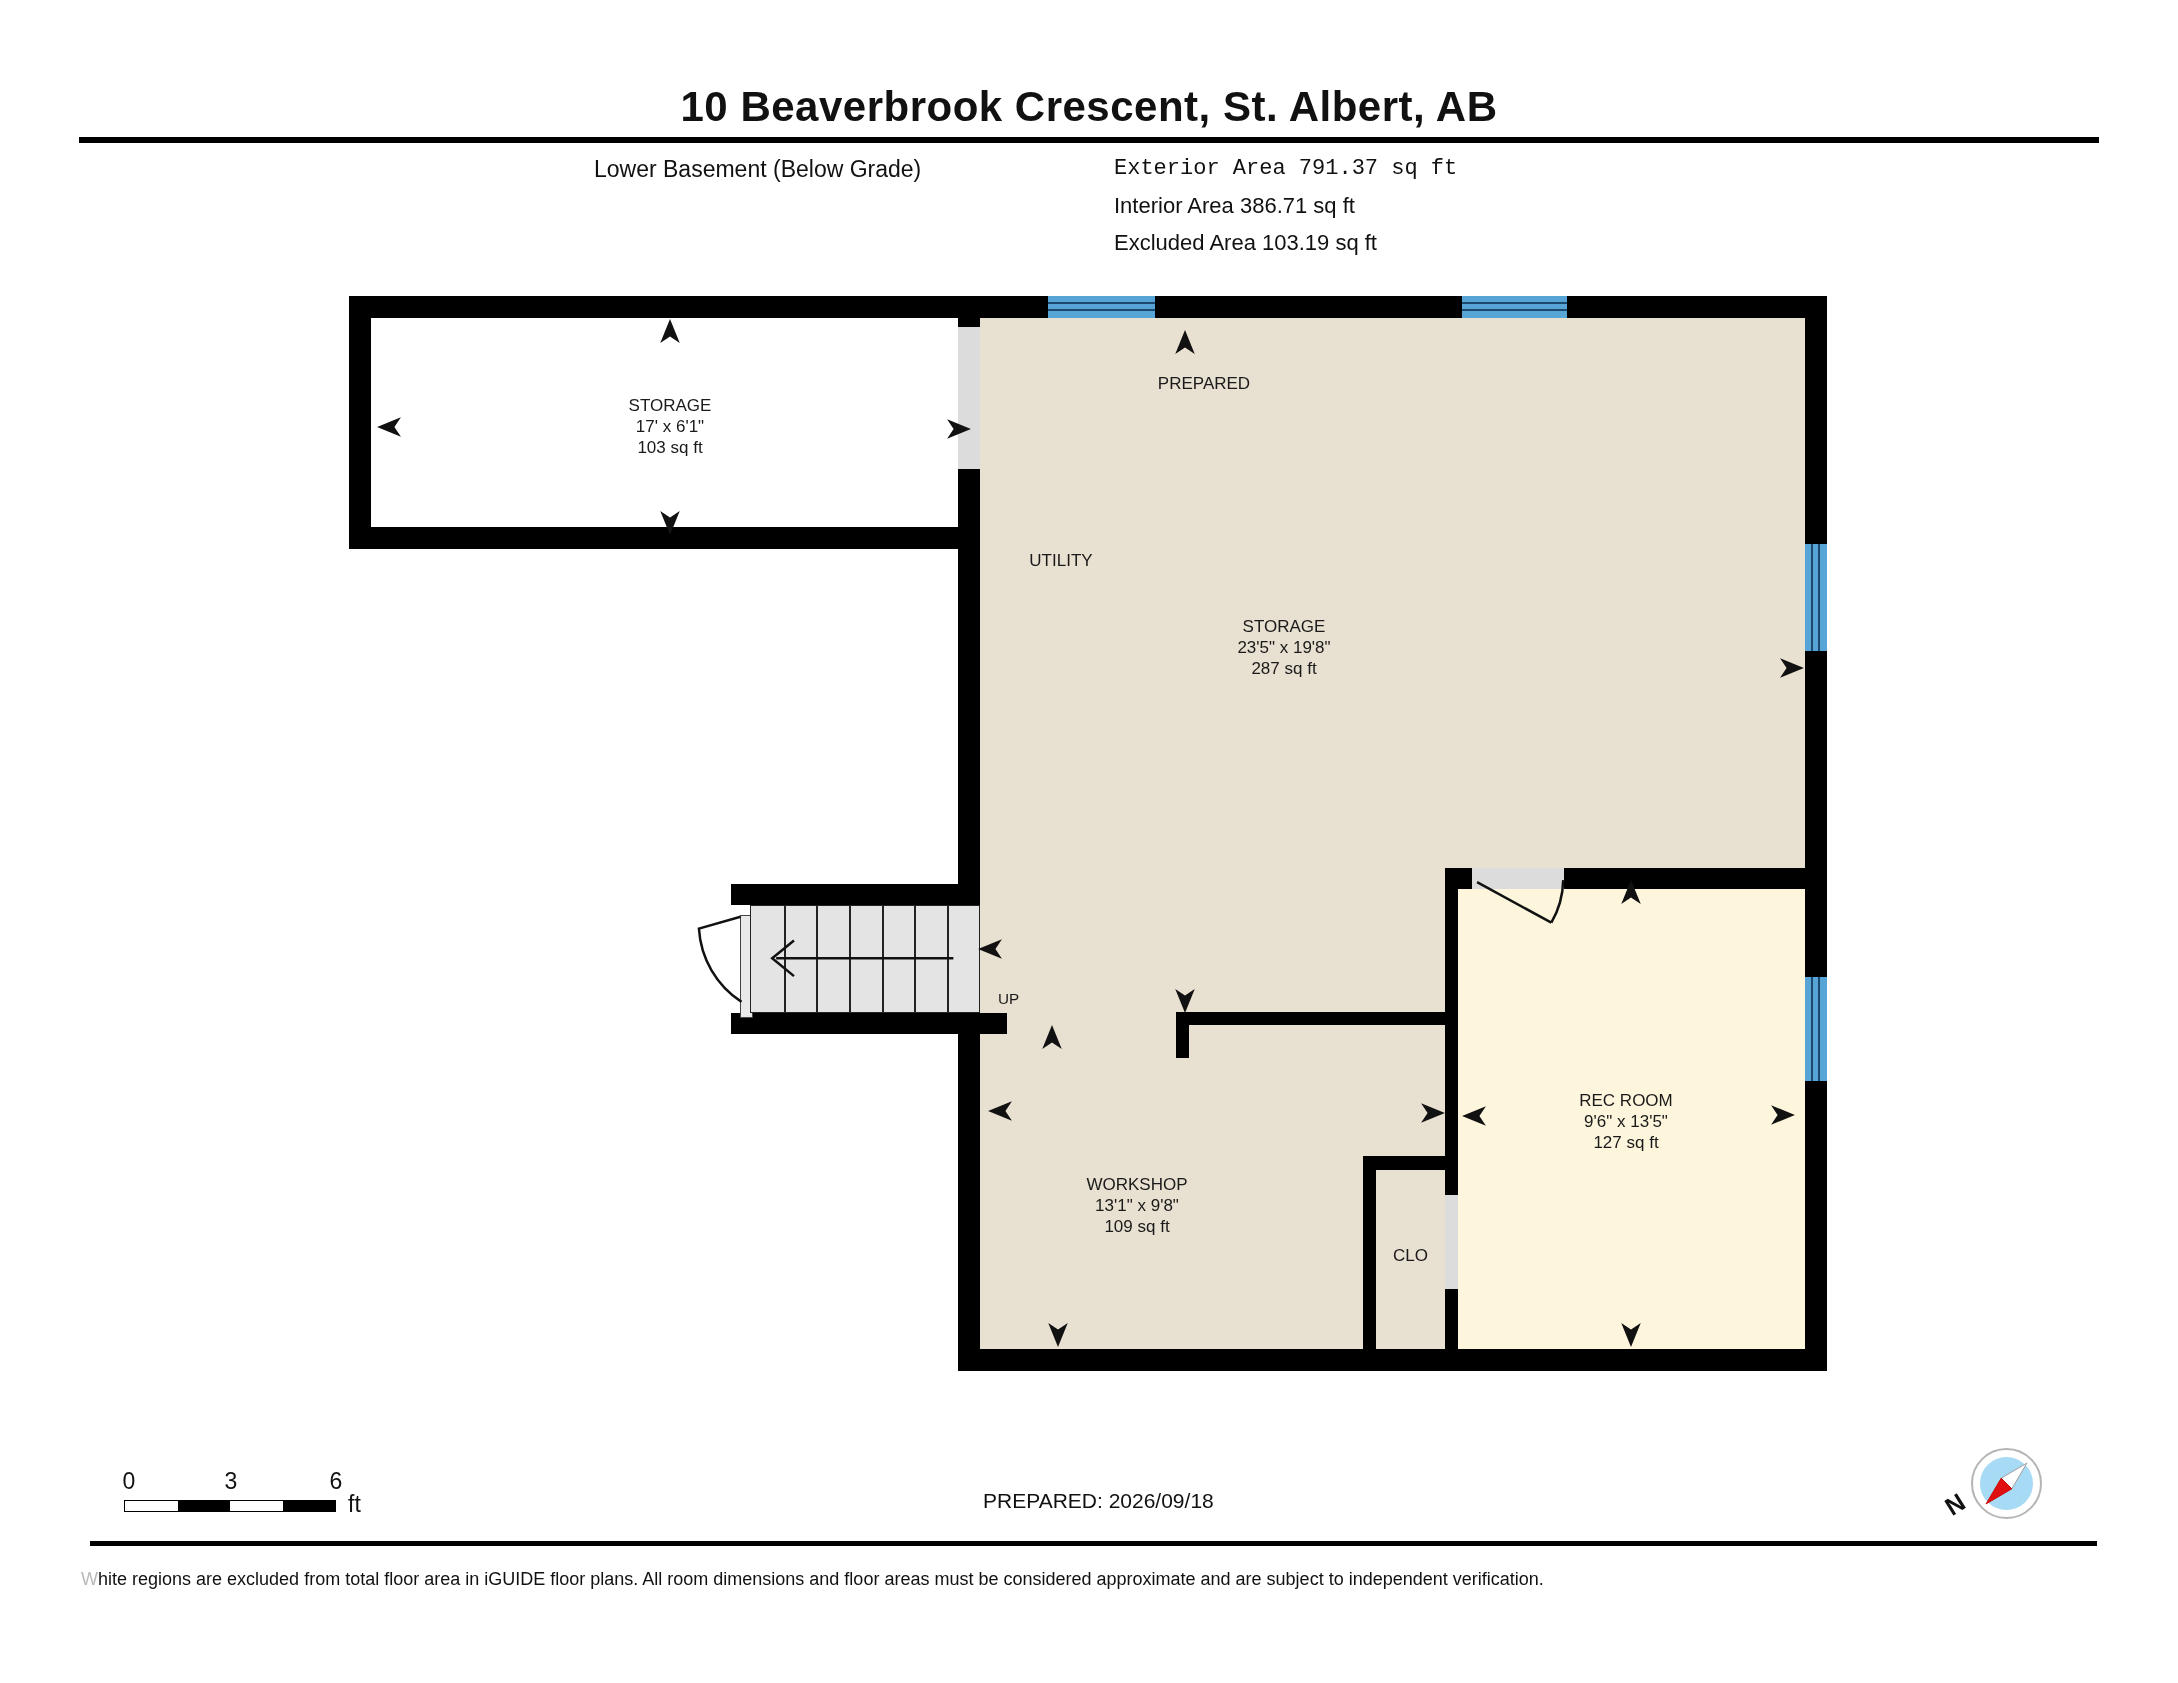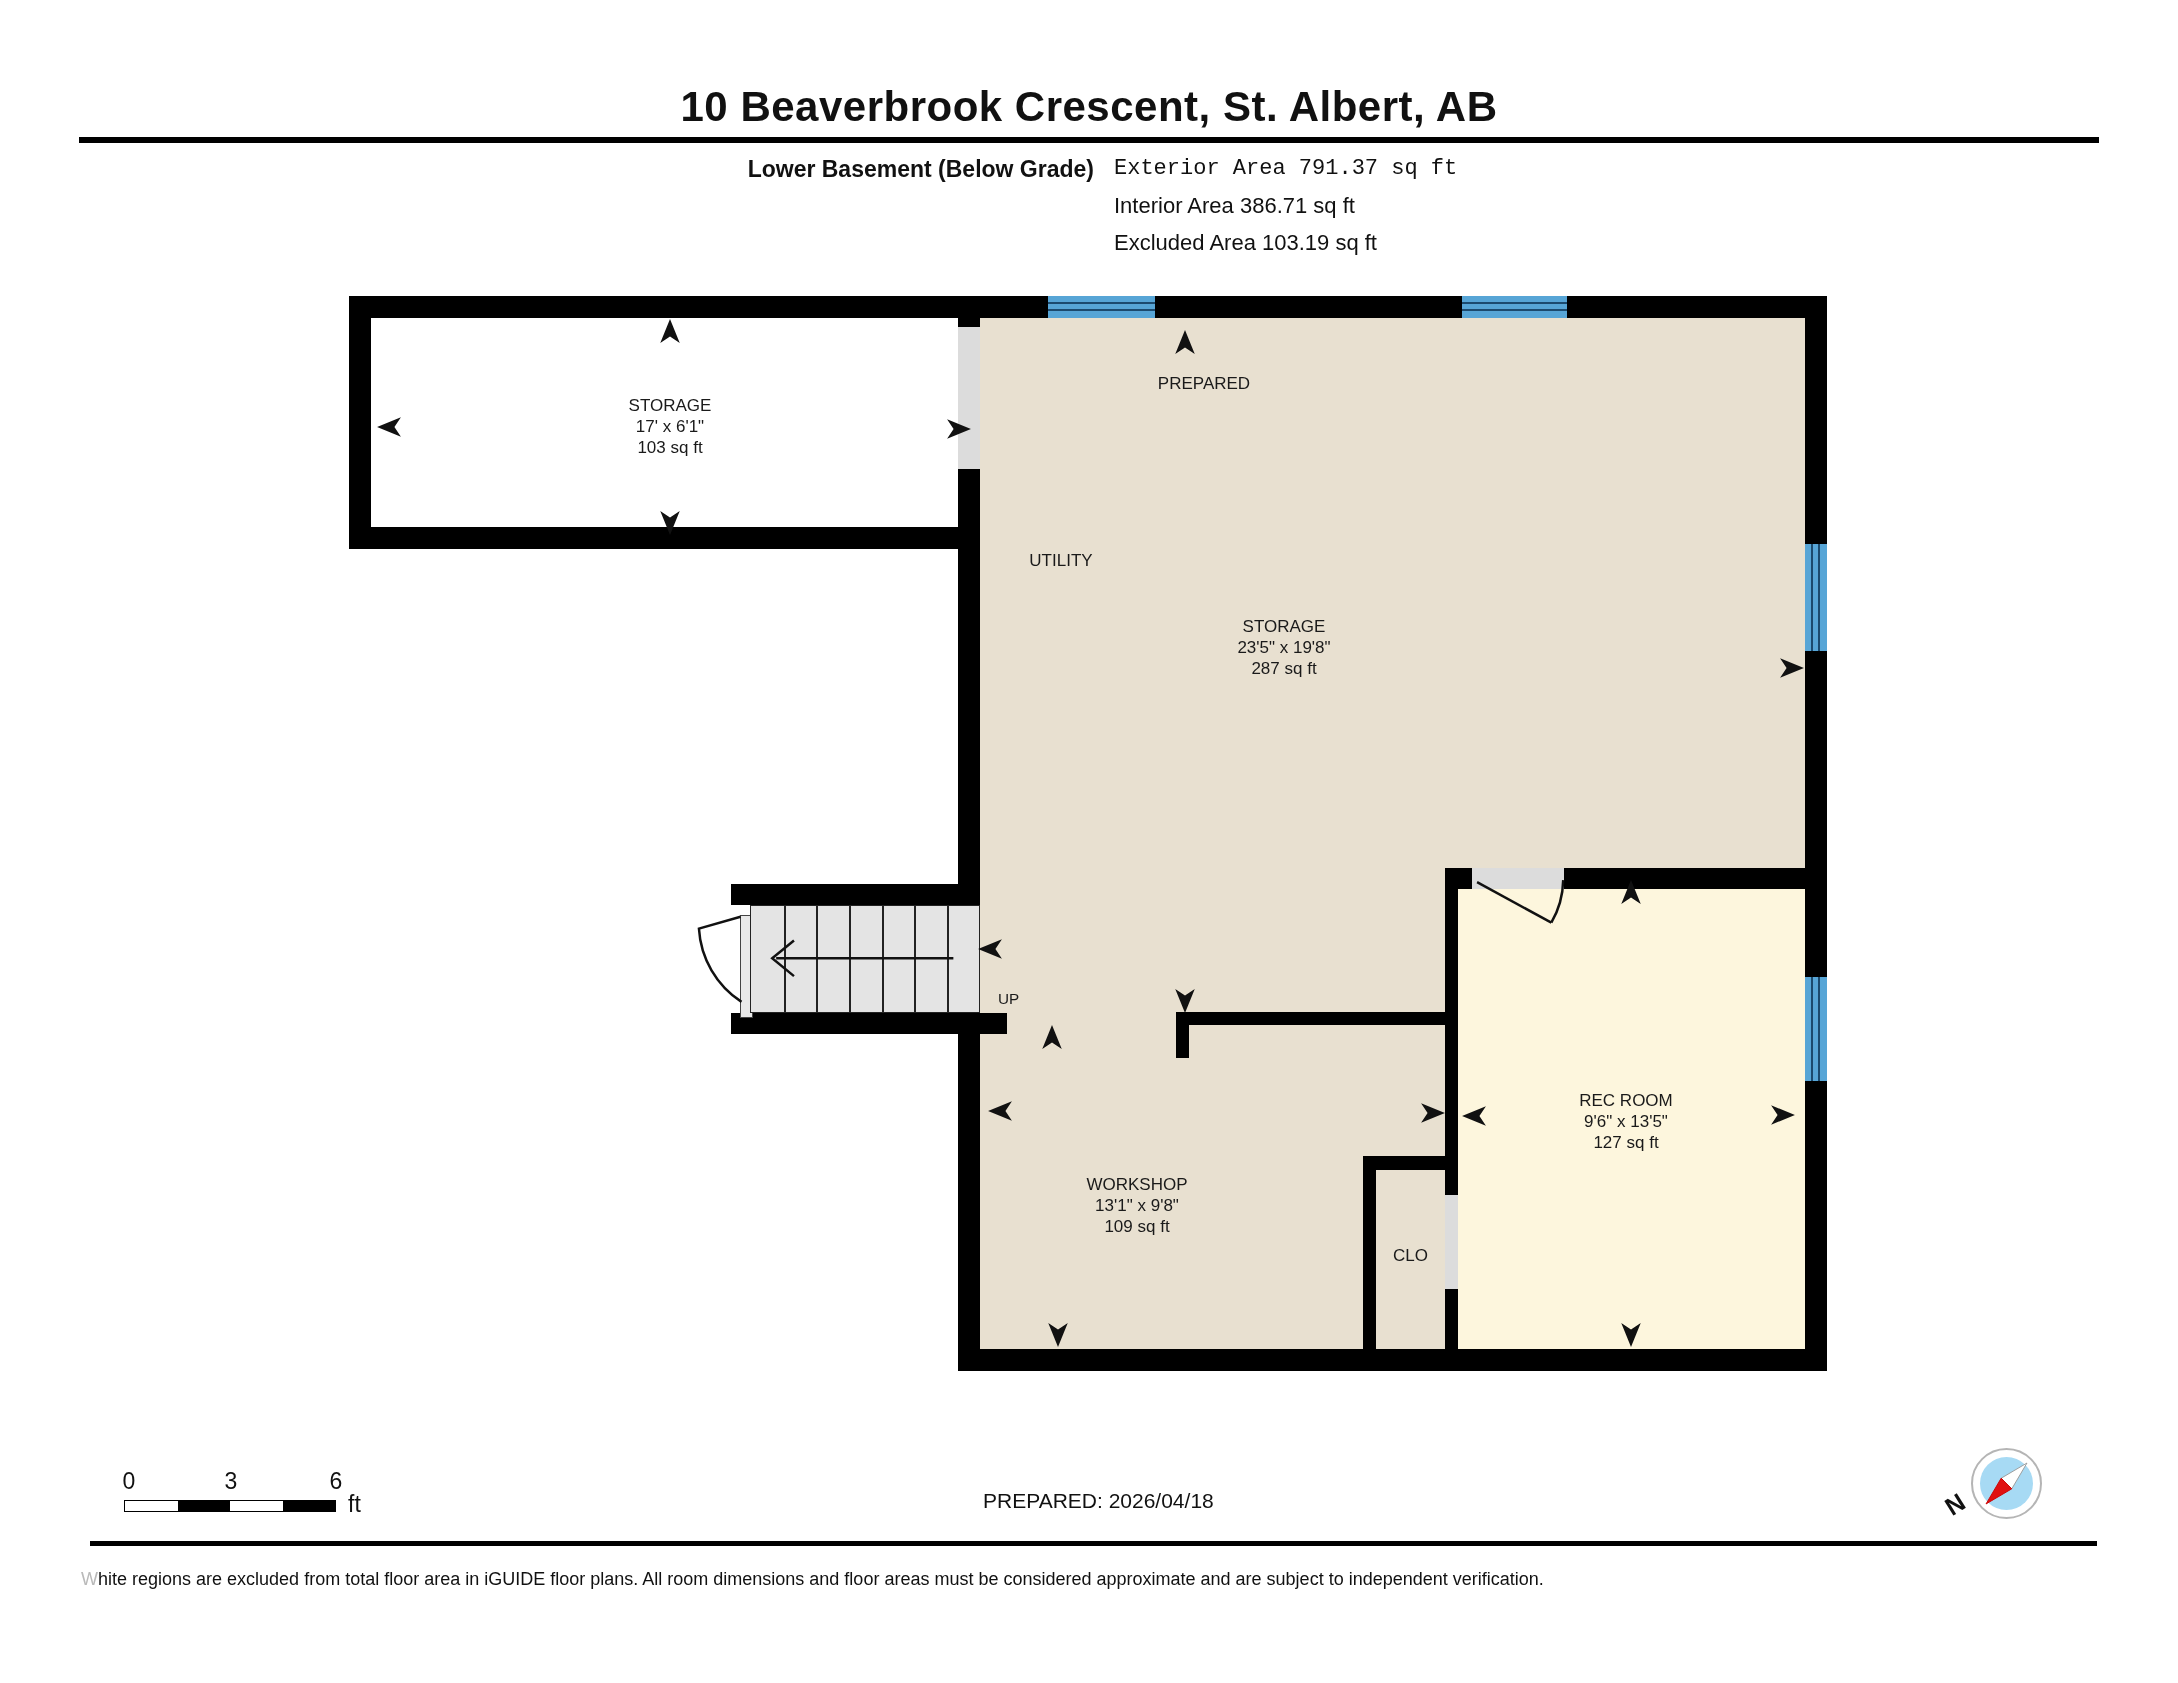--- a/index.html
+++ b/index.html
@@ -5,22 +5,22 @@
   html,body{margin:0;padding:0;background:#fff;}
   body{width:2178px;height:1683px;position:relative;overflow:hidden;
        font-family:"Liberation Sans", sans-serif;color:#111;}
   .abs{position:absolute;}
   .wall{position:absolute;background:#000;}
   .floor{position:absolute;}
   .rule{position:absolute;background:#000;}
   .room-label{position:absolute;text-align:center;font-size:17px;line-height:21px;color:#1a1a1a;}
   .hdr-title{position:absolute;left:0;top:83px;width:2178px;text-align:center;
              font-size:42px;font-weight:bold;letter-spacing:0.5px;}
-  .floor-name{position:absolute;left:594px;top:156px;width:500px;text-align:right;
-              font-size:23px;font-weight:bold;}
+  .floor-name{position:absolute;left:594px;top:156px;width:500px;text-align:left;
+              font-size:23px;font-weight:normal;}
   .area-line{position:absolute;left:1114px;width:495px;font-size:22px;}
   .win-h{position:absolute;background:linear-gradient(to bottom,
          #57a5d6 0 6px,#1c4a6e 6px 8px,#57a5d6 8px 13px,#1c4a6e 13px 15px,#57a5d6 15px 22px);}
   .win-v{position:absolute;background:linear-gradient(to right,
          #57a5d6 0 6px,#1c4a6e 6px 8px,#57a5d6 8px 13px,#1c4a6e 13px 15px,#57a5d6 15px 22px);}
   .opening{position:absolute;background:#dcdcdc;}
   .treads{position:absolute;left:750px;top:905px;width:230px;height:108px;
           background:#e4e4e4;border:1.5px solid #222;box-sizing:border-box;}
   .tread-line{position:absolute;top:0;width:1.5px;height:100%;background:#222;}
   .arr{position:absolute;width:26px;height:26px;}
@@ -226,21 +226,21 @@
 <div class="scale-num" style="left:216px;">3</div>
 <div class="scale-num" style="left:321px;">6</div>
 <div class="scale-bar">
   <div class="scale-seg" style="background:#fff;"></div>
   <div class="scale-seg" style="background:#000;"></div>
   <div class="scale-seg" style="background:#fff;"></div>
   <div class="scale-seg" style="background:#000;"></div>
 </div>
 <div class="ft-label">ft</div>
 
-<div class="prepared">PREPARED: 2026/04/18</div>
+<div class="prepared">PREPARED: 2026/09/18</div>
 
 <div class="compass">
   <div class="compass-inner"></div>
   <svg style="position:absolute;left:0;top:0;" width="67" height="67" viewBox="0 0 72 72">
     <polygon points="58,14 30.3,30.3 41.7,41.7" fill="#fff" stroke="#999" stroke-width="1"></polygon>
     <polygon points="14,58 30.3,30.3 41.7,41.7" fill="#e01010" stroke="#c00" stroke-width="1"></polygon>
   </svg>
 </div>
 <div class="compass-n">N</div>
 

